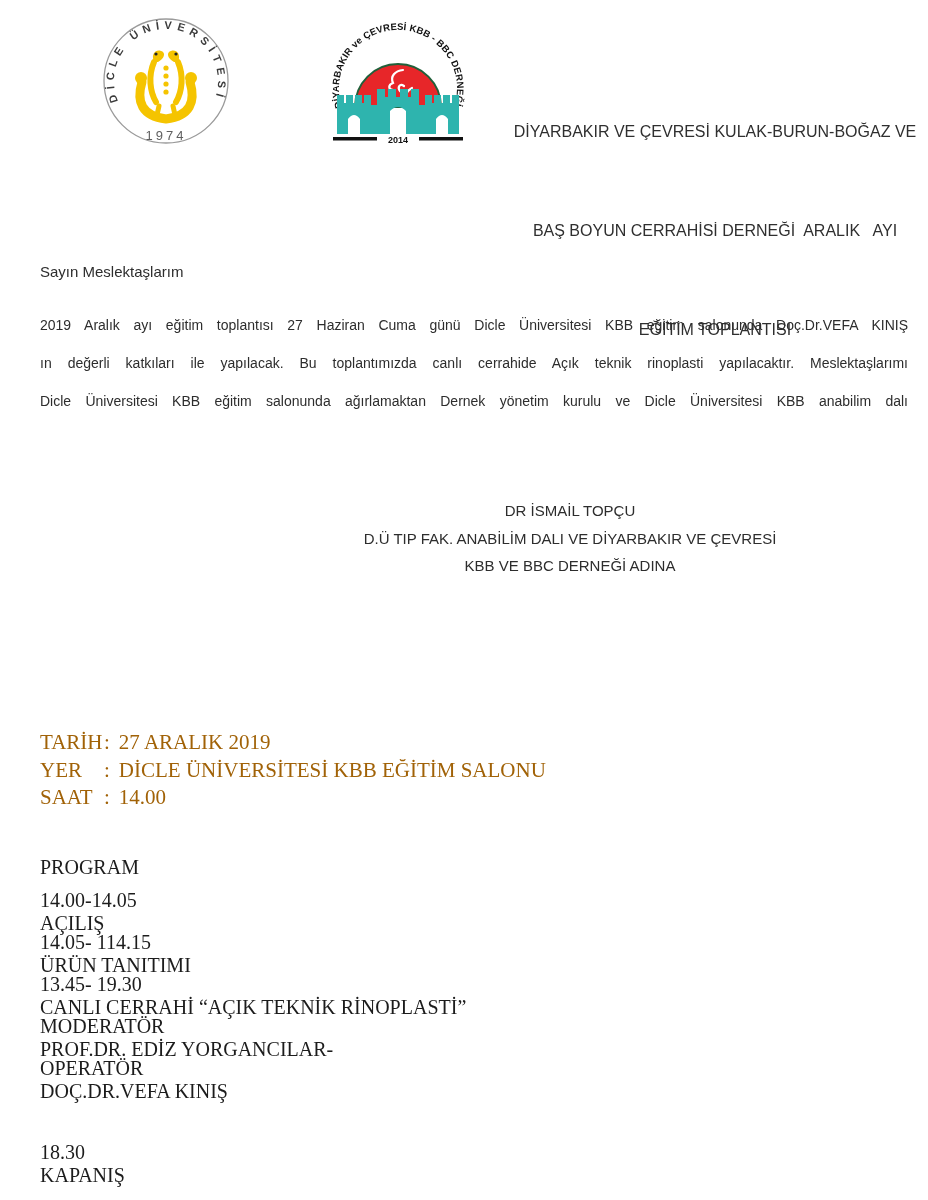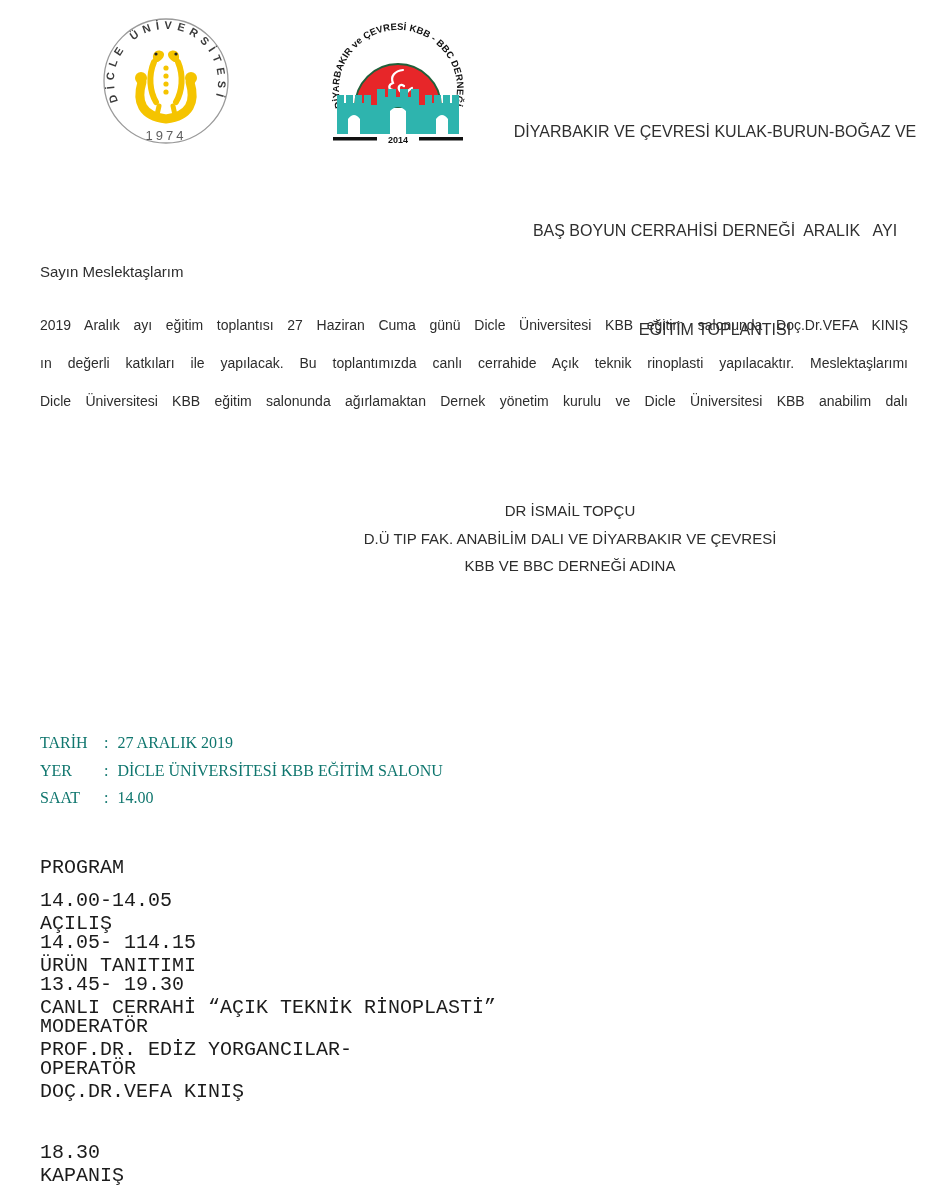--- a/index.html
+++ b/index.html
@@ -22,29 +22,29 @@
   .salutation { position:absolute; left:40px; top:263px; font-size:15px; }
   .paragraph  { position:absolute; left:40px; top:306px; width:868px;
                 font-size:14px; line-height:38px; }
   .paragraph .line.just { text-align:justify; text-align-last:justify; text-justify:inter-word; }
   .signature  { position:absolute; left:270px; top:497px; width:600px;
                 text-align:center; font-size:15px; line-height:27.5px; }
 
   
   .details {
     position:absolute; left:40px; top:729px;
-    font-family:"Liberation Serif", serif; font-size:16px; line-height:27.5px; color:#0f766e;
+    font-family:"Liberation Serif", serif; font-size:21px; line-height:27.5px; color:#a16207;
   }
   .details .row { display:flex; }
   .details .lbl { width:64px; flex:none; }
   .details .colon { margin-right:9px; }
 
   .program {
     position:absolute; left:40px; top:856px;
-    font-family:Liberation Mono, monospace; font-size:20px; color:#1c1c1c;
+    font-family:Liberation Serif, serif; font-size:20px; color:#1c1c1c;
   }
   .prog-heading { margin:0 0 10px 0; }
   .prog-row { display:flex; height:42px; align-items:flex-start;flex-direction:column; }
   .prog-row.gap-top { margin-top:42px; }
   .prog-time { width:237px; flex:none; }
 </style>
 </head>
 <body>
 
 <div class="page">

